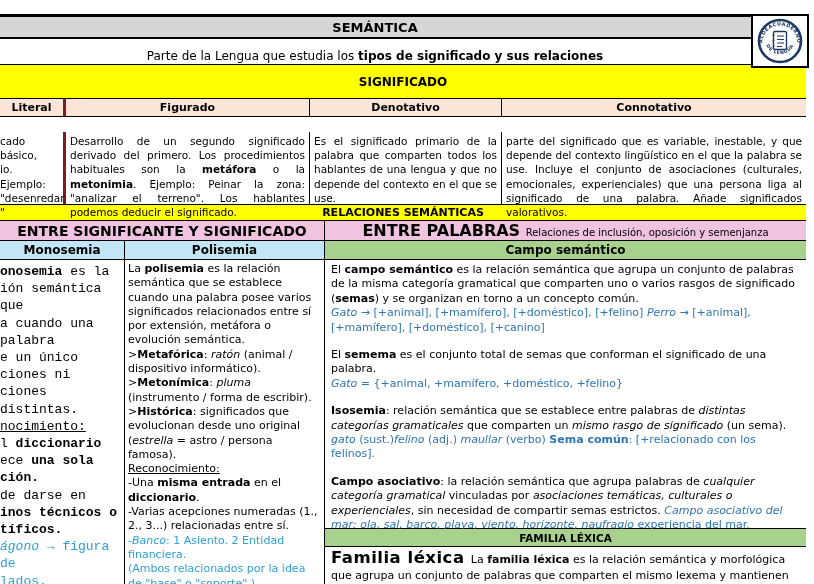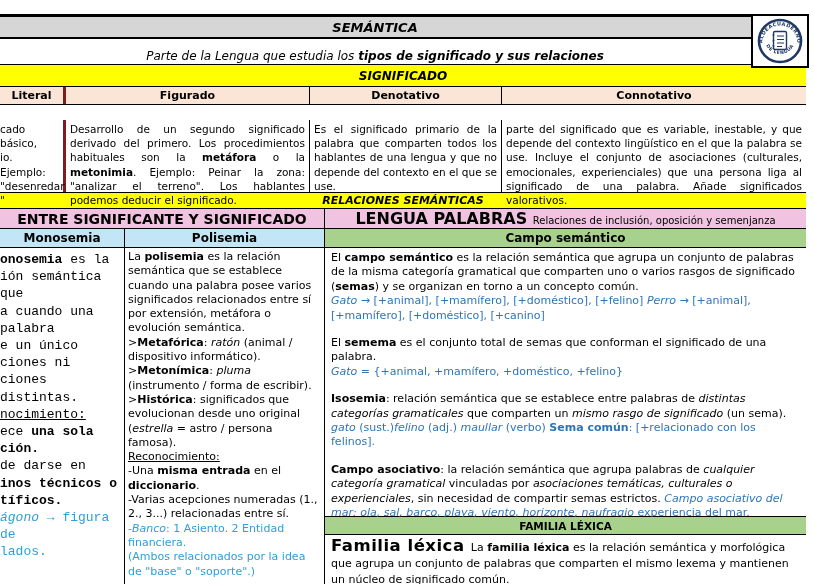--- a/index.html
+++ b/index.html
@@ -1,25 +1,25 @@
 <!DOCTYPE html>
 <html><head>
 <meta charset="utf-8">
 <style>
   * { margin:0; padding:0; box-sizing:border-box; }
   body { background:#fff; }
   .canvas { position:relative; width:814px; height:584px; background:#fff; overflow:hidden;
             font-family:"DejaVu Sans", sans-serif; color:#000; }
   .table { position:absolute; left:0; top:14px; width:806px; border-top:3px solid #000; }
   .row { width:100%; display:flex; }
-  .center { justify-content:center; align-items:center; text-align:center;font-style:italic; }
+  .center { justify-content:center; align-items:center; text-align:center; }
 
   .row-title    { height:22px; background:#d6d6d6; border-bottom:2px solid #000; font-weight:bold; font-size:13px; padding-right:56px; }
   .row-sub      { height:17px; background:#fff; border-bottom:1px solid #000; font-size:12px; padding-right:56px;margin-top:9px; }
-  .row-sig      { height:22px; background:#ffff00; border-bottom:1px solid #000; font-weight:bold; font-size:12px; }
+  .row-sig      { height:34px; background:#ffff00; border-bottom:1px solid #000; font-weight:bold; font-size:12px; }
   .row-heads    { height:18px; background:#fbe5d6; border-bottom:1px solid #000; }
   .row-body     { height:73px; border-bottom:1px solid #000;margin-top:15px; }
   .row-rel      { height:16px; background:#ffff00; border-bottom:1px solid #000; font-weight:bold; font-size:11px; }
   .row-pink     { height:20px; border-bottom:1px solid #000; background:#f0c3e0; }
   .row-subheads { height:19px; border-bottom:1px solid #000; }
   .row-content  { height:365px; }
 
   .c1{width:66px;border-right:3px solid #7f1d1d;} .c2{width:244px;border-right:1px solid #000;}
   .c3{width:192px;border-right:1px solid #000;} .c4{width:304px;}
   .hcell { display:flex; justify-content:center; align-items:center; font-weight:bold; font-size:11px; }
@@ -89,39 +89,40 @@
       <div class="c4 bcell just">
           <div class="para"><span>parte del significado que es variable, inestable, y que depende del contexto lingüístico en el que la palabra se use. Incluye el conjunto de asociaciones (culturales, emocionales, experienciales) que una persona liga al significado de una palabra. Añade significados valorativos.</span></div>
         </div>
     </div>
 
     <div class="row row-rel center">RELACIONES SEMÁNTICAS</div>
 
     <div class="row row-pink">
       <div class="p1">ENTRE SIGNIFICANTE Y SIGNIFICADO</div>
       <div class="p2">
-          <div class="para"><span class="b">LENGUA PALABRAS </span><span class="sm">Relaciones de inclusión, oposición y semenjanza</span></div>
+          <div class="para"><span class="b">ENTRE PALABRAS </span><span class="sm">Relaciones de inclusión, oposición y semenjanza</span></div>
         </div>
     </div>
 
     <div class="row row-subheads">
       <div class="m1 shcell bluehead">Monosemia</div>
       <div class="m2 shcell bluehead">Polisemia</div>
       <div class="m3 shcell greenhead">Campo semántico</div>
     </div>
 
     <div class="row row-content">
       <div class="m1 mono-cell">
           <div class="para"><span class="b">onosemia</span><span> es la</span></div>
           <div class="para"><span>ión semántica que</span></div>
           <div class="para"><span>a cuando una palabra</span></div>
           <div class="para"><span>e un único</span></div>
           <div class="para"><span>ciones ni</span></div>
           <div class="para"><span>ciones distintas.</span></div>
           <div class="para"><span class="u">nocimiento:</span></div>
+          <div class="para"><span>l </span><span class="b">diccionario</span></div>
           <div class="para"><span>ece </span><span class="b">una sola</span></div>
           <div class="para"><span class="b">ción.</span></div>
           <div class="para"><span>de darse en</span></div>
           <div class="para"><span class="b">inos técnicos o</span></div>
           <div class="para"><span class="b">tíficos.</span></div>
           <div class="para"><span class="i lblue">ágono</span><span class="lblue"> → figura de</span></div>
           <div class="para"><span class="lblue">lados.</span></div>
         </div>
       <div class="m2 poli-cell">
           <div class="para"><span>La </span><span class="b">polisemia</span><span> es la relación semántica que se establece cuando una palabra posee varios significados relacionados entre sí por extensión, metáfora o evolución semántica.</span></div>

